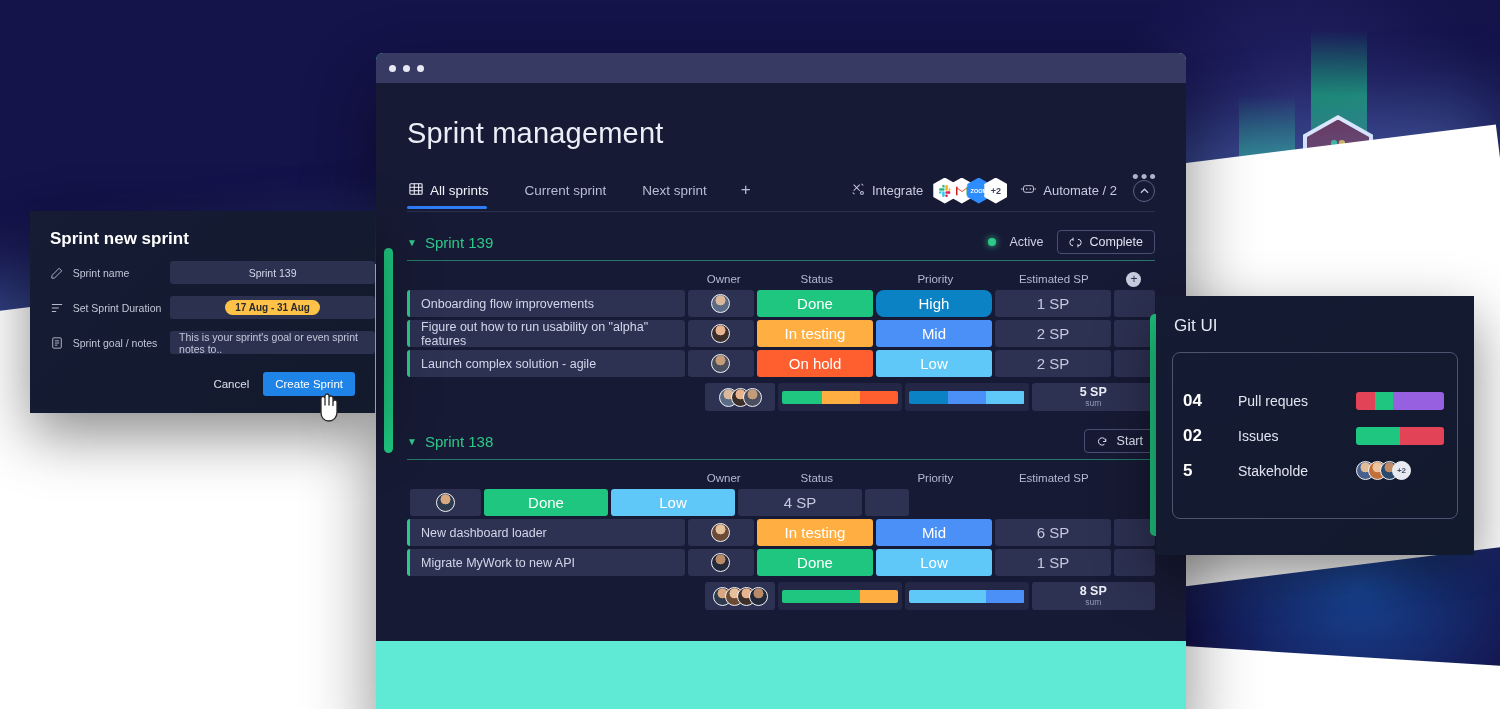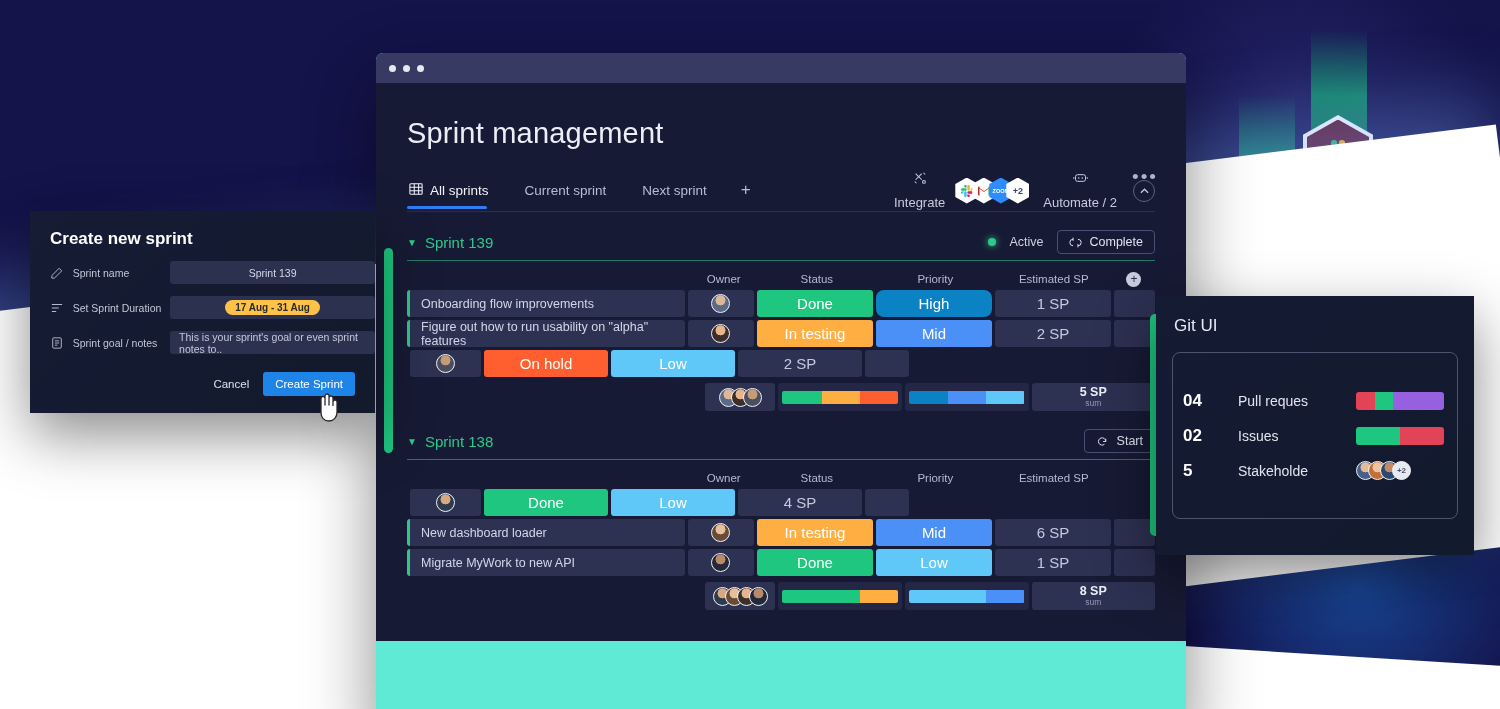--- a/index.html
+++ b/index.html
@@ -74,21 +74,21 @@
     padding:0 12px 9px 2px;margin-right:22px;cursor:pointer;position:relative;
   }
   .tab.active{color:#f0f2fa;}
   .tab.active:after{
     content:"";position:absolute;left:0;right:14px;bottom:-1px;height:2.5px;background:#2e7cf6;border-radius:2px;
   }
   .tab-plus{color:#b9bdd4;font-size:17px;padding-bottom:9px;cursor:pointer;}
   .tabbar-right{
     margin-left:auto;display:flex;align-items:center;gap:0;padding-bottom:8px;
   }
-  .tb-item{display:flex;align-items:center;gap:7px;font-size:13px;color:#c7cbe0;cursor:pointer;flex-direction:column;}
+  .tb-item{display:flex;align-items:center;gap:7px;font-size:13px;color:#c7cbe0;cursor:pointer;}
   .mini-hexes{display:flex;align-items:center;margin:0 14px 0 10px;}
   .mhex{
     width:23px;height:26px;margin-left:-6px;
     clip-path:polygon(50% 0%,100% 25%,100% 75%,50% 100%,0% 75%,0% 25%);
     display:flex;align-items:center;justify-content:center;
     background:#fff;font-size:9px;font-weight:700;color:#444;
   }
   .mhex:first-child{margin-left:0;}
   .collapse-btn{
     width:22px;height:22px;border:1px solid #5b5f84;border-radius:50%;
@@ -353,20 +353,21 @@
       <div class="cell-title">Figure out how to run usability on "alpha" features</div>
       <div class="cell cell-owner w-owner">
                 <span class="avatar " style="background:radial-gradient(circle at 50% 32%, #e6b48f 0 34%, #3c2f2a 36% 100%);"></span>
               </div>
       <div class="cell cell-pill w-status" style="background:#ffaf42;">In testing</div>
       <div class="cell cell-pill w-prio" style="background:#4a90f7;">Mid</div>
       <div class="cell cell-sp w-sp">2 SP</div>
       <div class="cell cell-blank w-extra"></div>
     </div>
     <div class="trow">
+      <div class="cell-title">Launch complex solution - agile</div>
       <div class="cell cell-owner w-owner">
                 <span class="avatar " style="background:radial-gradient(circle at 50% 32%, #c59b78 0 34%, #4a4f60 36% 100%);"></span>
               </div>
       <div class="cell cell-pill w-status" style="background:#ff5f2e;">On hold</div>
       <div class="cell cell-pill w-prio" style="background:#5fc8f8;">Low</div>
       <div class="cell cell-sp w-sp">2 SP</div>
       <div class="cell cell-blank w-extra"></div>
     </div>
 
     <div class="srow">
@@ -482,21 +483,21 @@
         <span class="sum-sub">sum</span>
       </div>
     </div>
     </div>
   </div>
       </div>
   </div>
 </div>
 
 <div class="dialog">
-  <div class="dlg-title">Create new sprint</div>
+  <div class="dlg-title">Sprint new sprint</div>
 
   <div class="dlg-row">
     <span class="dlg-ic">
       <svg width="12" height="12" viewBox="0 0 14 14" fill="none" stroke="#b5bace" stroke-width="1.1">
           <path d="M9.5 1.5l3 3L4 13H1v-3z"></path>
         </svg>
     </span>
     <span class="dlg-lbl">Sprint name</span>
     <span class="dlg-field">Sprint 139</span>
   </div>

